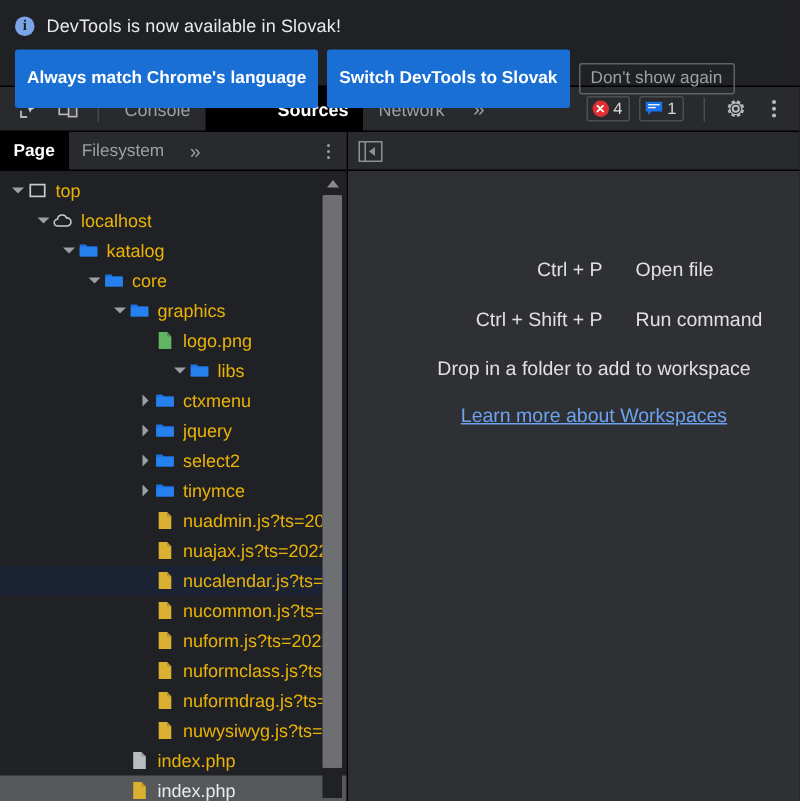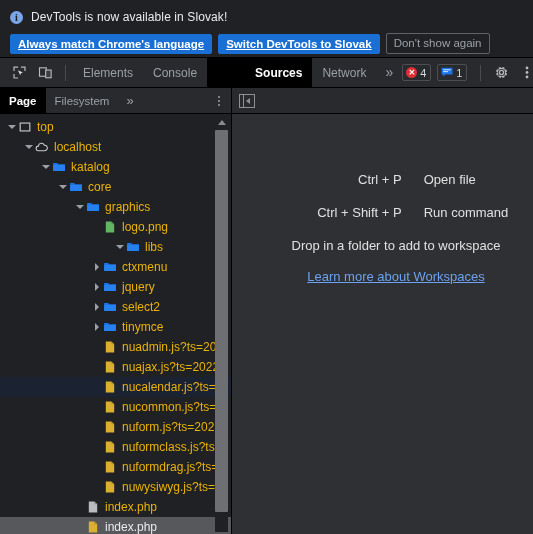--- a/index.html
+++ b/index.html
@@ -58,26 +58,25 @@
     gap: 6px;
   }
   .btn-primary {
     background: #1a6fd4;
     color: #ffffff;
     border: 1px solid #1a6fd4;
     border-radius: 2px;
     font-size: 11.5px;
     font-weight: bold;
     padding: 3px 7px 4px 7px;
-    height: 20px;
+    height: 39px;
     line-height: 13px;
     cursor: pointer;
     font-family: "Liberation Sans", sans-serif;
     white-space: nowrap;
-    text-decoration: underline;
   }
   .btn-ghost {
     background: transparent;
     color: #9aa0a6;
     border: 1px solid #5f6368;
     border-radius: 2px;
     font-size: 11.5px;
     padding: 3px 7px 4px 7px;
     height: 21px;
     line-height: 13px;
@@ -378,21 +377,20 @@
     </div>
     <div class="tb-icon">
       <svg width="15" height="15" viewBox="0 0 16 16">
         <rect x="1.6" y="3" width="7.2" height="9" fill="none" stroke="#b6b8bb" stroke-width="1.2"></rect>
         <rect x="8.2" y="5.4" width="5.8" height="8.2" fill="#3b3c40" stroke="#b6b8bb" stroke-width="1.2"></rect>
       </svg>
     </div>
     <div class="tb-sep"></div>
 
     <div class="tabs">
-      <div class="tab">Elements</div>
       <div class="tab">Console</div>
       <div class="tab active">Sources</div>
       <div class="tab">Network</div>
       <div class="tab-more">»</div>
     </div>
 
     <div class="tb-right">
       <div class="badge">
         <span class="dot-err">✕</span>
         <span class="badge-count">4</span>

